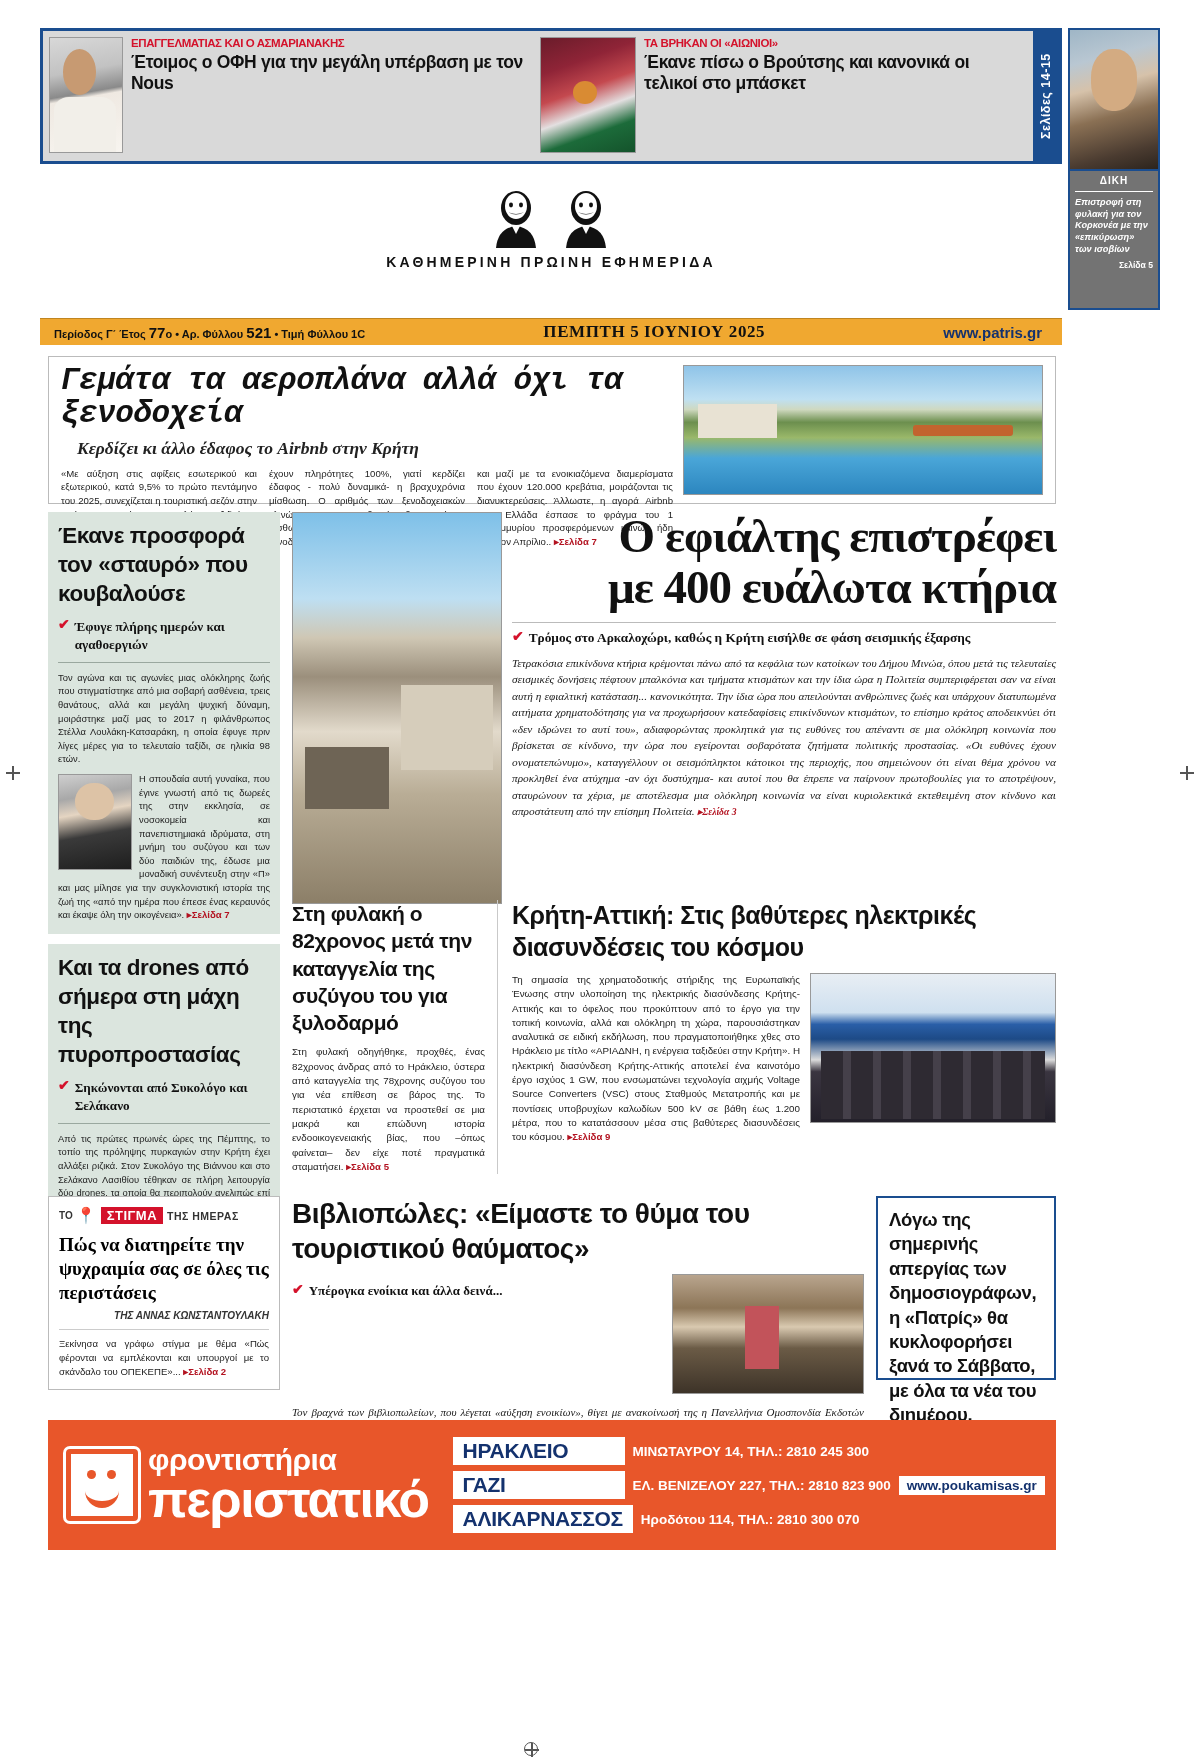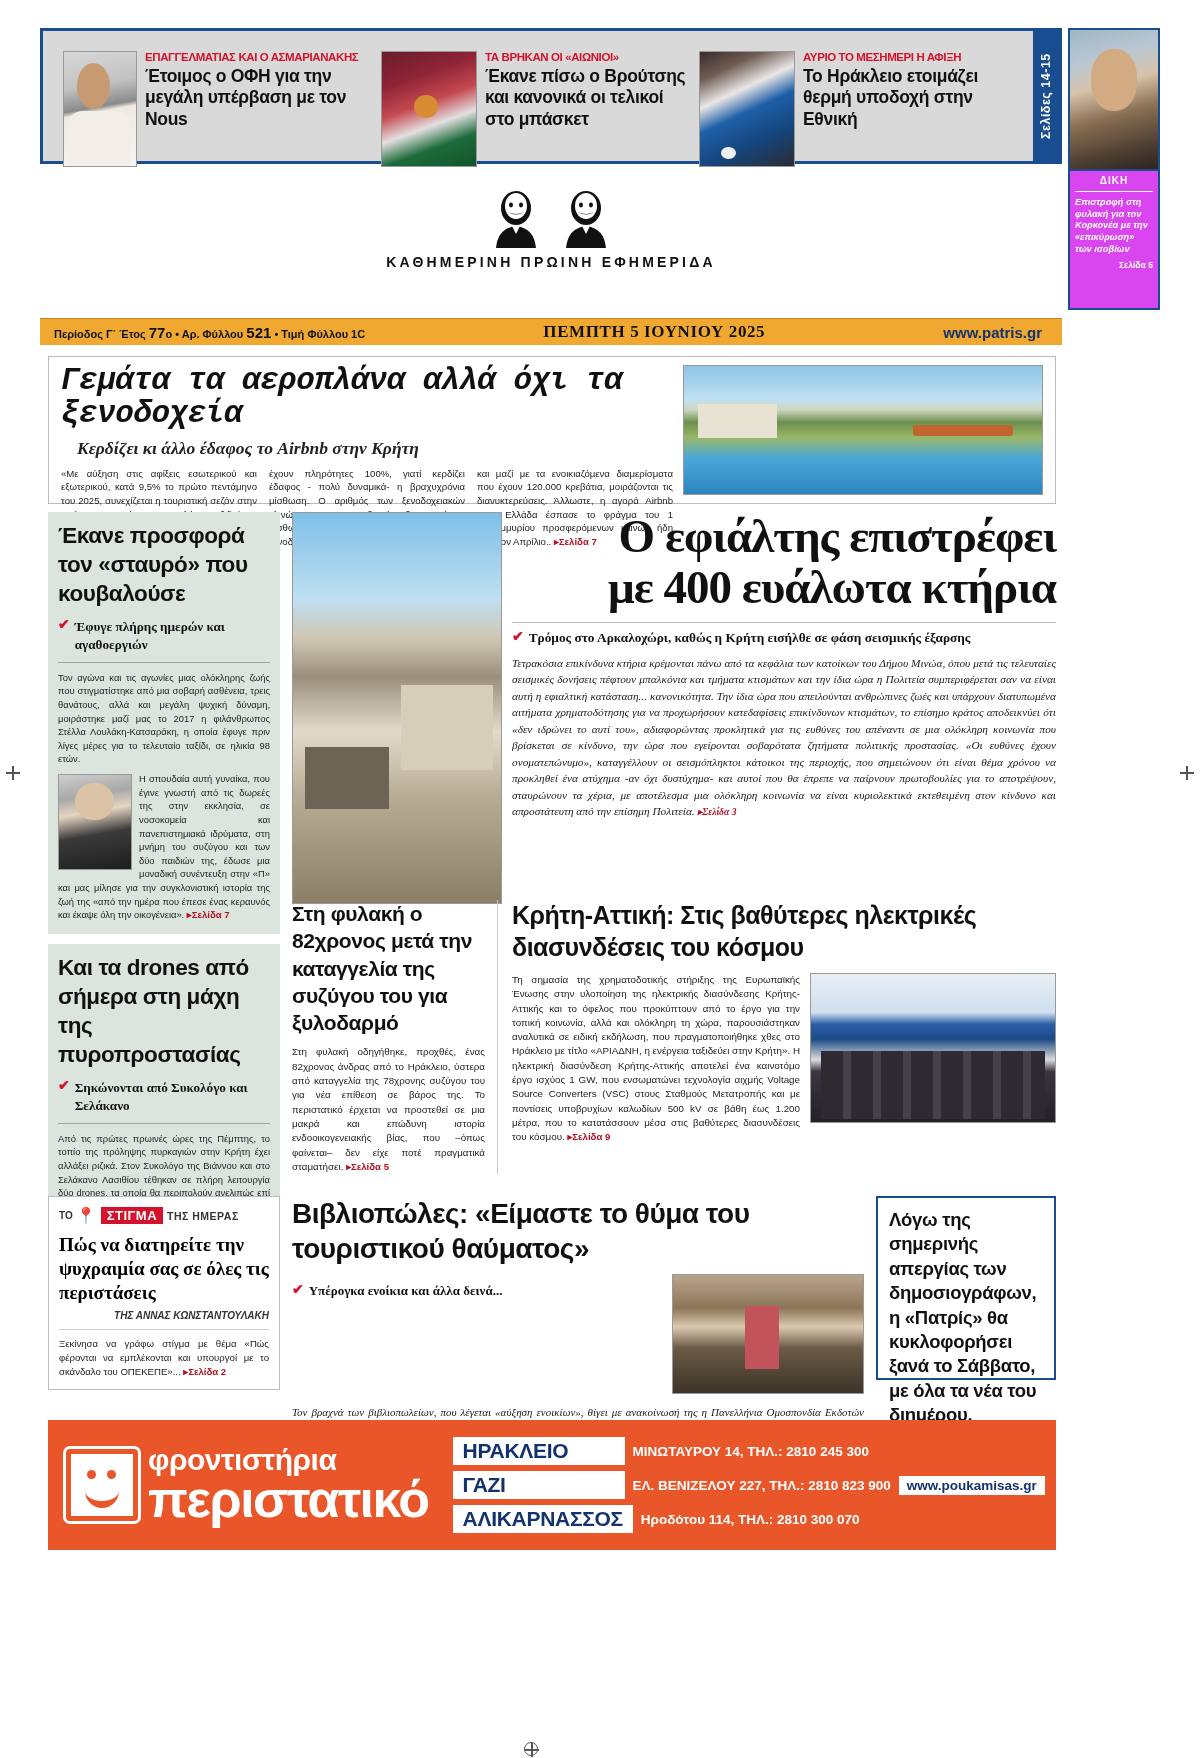--- a/index.html
+++ b/index.html
@@ -12,21 +12,21 @@
   }
   .page { width: 1200px; height: 1758px; position: relative; padding: 0; }
 
   
   .sports-banner {
     position: absolute; left: 40px; top: 28px;
     width: 1022px; height: 136px;
     border: 3px solid #1a4d8f; background: #d9d9d9;
     display: flex; align-items: stretch;
   }
-  .sb-inner { display:flex; flex:1; padding: 20px; gap: 4px; }
+  .sb-inner { display:flex; flex:1; padding: 6px; gap: 4px; }
   .sb-item { display: flex; gap: 8px; flex: 1; align-items: flex-start; }
   .sb-photo { width: 74px; height: 116px; flex-shrink:0; border:1px solid #999; overflow:hidden; position:relative; }
   .sb-photo.wide { width: 96px; }
   .sb-text { flex:1; overflow:hidden; }
   .sb-kicker {
     color: #d4122b; font-weight: bold; font-size: 11.5px;
     letter-spacing: -0.4px; white-space: nowrap;
     font-family: "Liberation Sans", sans-serif;
   }
   .sb-head {
@@ -50,21 +50,21 @@
   .ph-soccer { background: linear-gradient(155deg,#3a2b2b 0%,#6e5b52 18%,#e9e7e6 36%,#1f5fa8 52%,#15457c 74%,#2b2b33 100%); }
   .ph-soccer::after { content:""; position:absolute; left:22%; bottom:6%; width:16%; height:11%; border-radius:50%; background:#f0f0f0; }
   .ph-man { background: linear-gradient(165deg,#9fb6c6 0%,#b9c7d2 22%,#d6c2aa 40%,#8a7054 60%,#4a3b30 85%,#2c241d 100%); }
   .ph-man::after { content:""; position:absolute; left:24%; top:14%; width:52%; height:44%; border-radius:46%; background:#d3ab82; }
   .diki-photo {
     position:absolute; left: 1068px; top: 28px; width: 92px; height: 143px;
     border: 2px solid #1a4d8f; overflow:hidden;
   }
   .diki-caption {
     position: absolute; left: 1068px; top: 171px; width: 92px; height: 139px;
-    background: #d946ef; color:#fff; border:2px solid #1a4d8f; border-top:none;
+    background: #737373; color:#fff; border:2px solid #1a4d8f; border-top:none;
     padding: 4px 5px; font-size: 9.2px; line-height:1.28; font-style: italic; font-weight:bold;
   }
   .diki-label {
     display:block; text-align:center; font-style:normal; letter-spacing:1px;
     font-size: 10px; margin-bottom: 5px; border-bottom: 1px solid #fff; padding-bottom:3px;
   }
   .diki-page { display:block; text-align:right; font-size:8.6px; margin-top:4px; font-style:normal;}
 
   
   .masthead {
@@ -285,27 +285,20 @@
         <div class="sb-text">
           <div class="sb-kicker">ΕΠΑΓΓΕΛΜΑΤΙΑΣ ΚΑΙ Ο ΑΣΜΑΡΙΑΝΑΚΗΣ</div>
           <div class="sb-head">Έτοιμος ο ΟΦΗ για την μεγάλη υπέρβαση με τον Nous</div>
         </div>
       </div>
       <div class="sb-item">
         <div class="sb-photo wide ph-basket"></div>
         <div class="sb-text">
           <div class="sb-kicker">ΤΑ ΒΡΗΚΑΝ ΟΙ «ΑΙΩΝΙΟΙ»</div>
           <div class="sb-head">Έκανε πίσω ο Βρούτσης και κανονικά οι τελικοί στο μπάσκετ</div>
-        </div>
-      </div>
-      <div class="sb-item">
-        <div class="sb-photo wide ph-soccer"></div>
-        <div class="sb-text">
-          <div class="sb-kicker">ΑΥΡΙΟ ΤΟ ΜΕΣΗΜΕΡΙ Η ΑΦΙΞΗ</div>
-          <div class="sb-head">Το Ηράκλειο ετοιμάζει θερμή υποδοχή στην Εθνική</div>
         </div>
       </div>
     </div>
     <div class="sb-pages">Σελίδες 14-15</div>
   </div>
 
   <div class="diki-photo ph-man"></div>
   <div class="diki-caption">
     <span class="diki-label">ΔΙΚΗ</span>
     <span>Επιστροφή στη φυλακή για τον Κορκονέα με την «επικύρωση» των ισοβίων</span>

